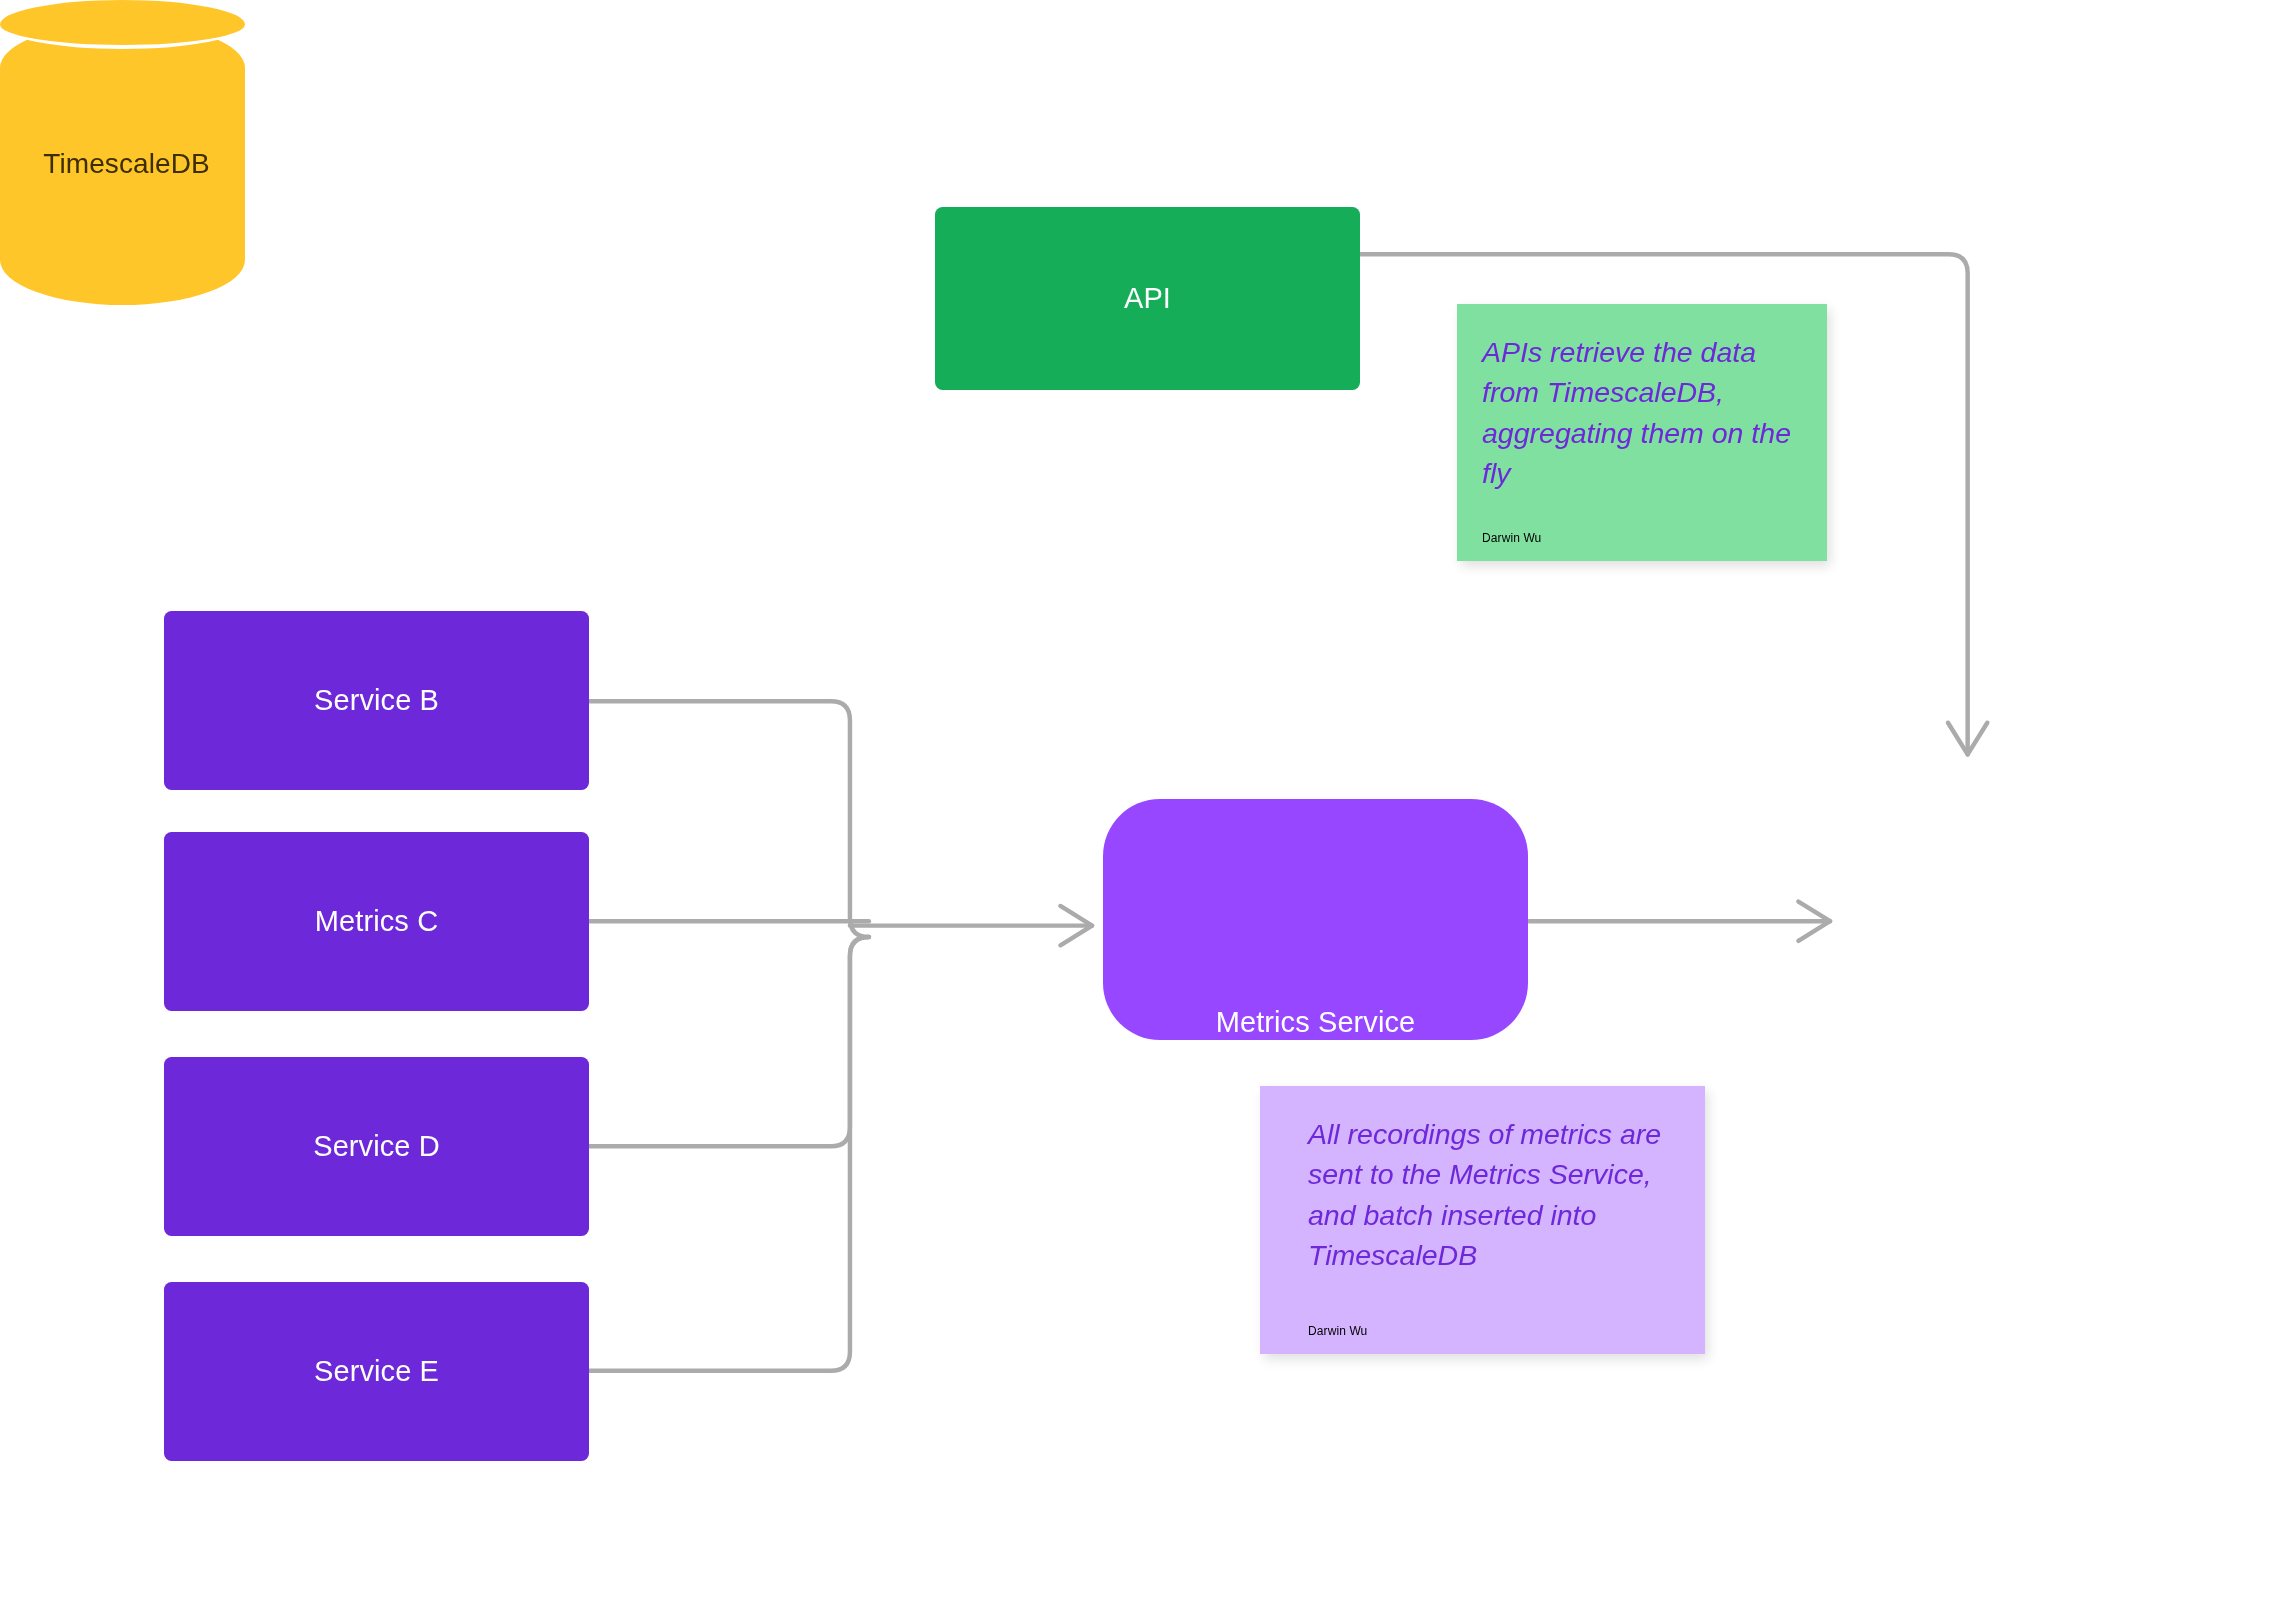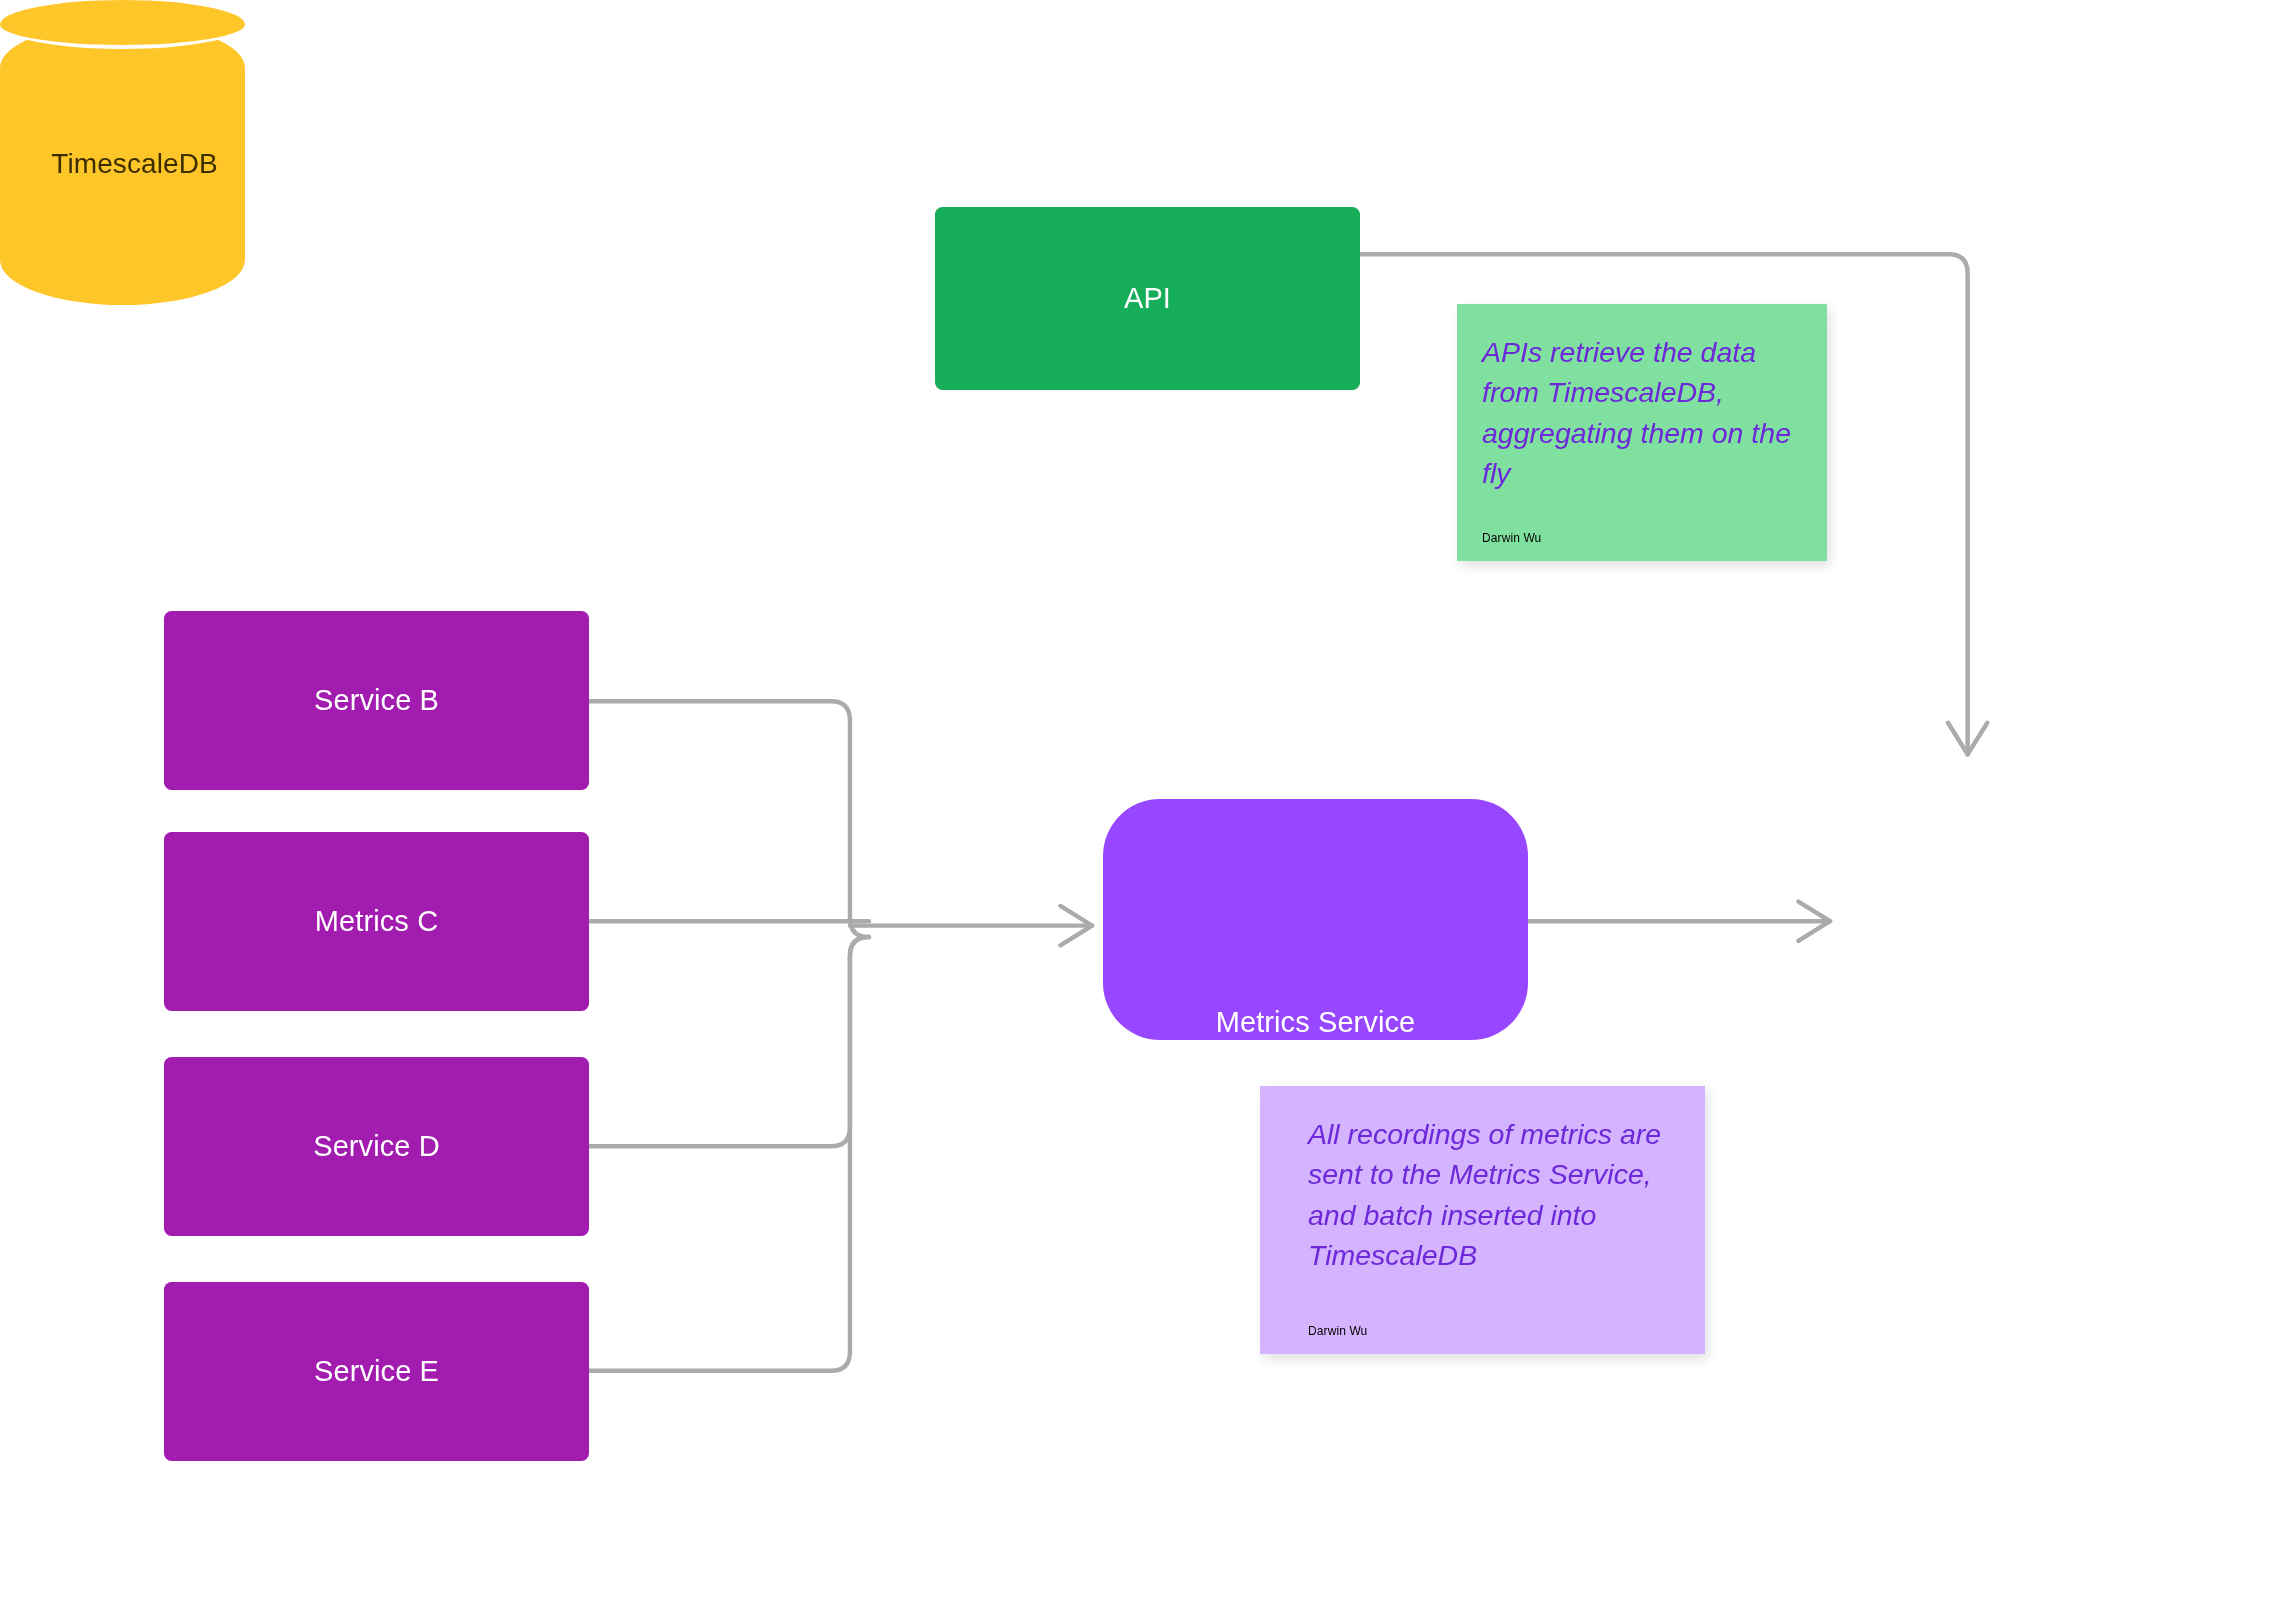--- a/index.html
+++ b/index.html
@@ -42,21 +42,21 @@
     line-height: 1.2;
     letter-spacing: 0.1px;
     font-weight: 400;
   }
 
   
   .service-box {
     left: 164px;
     width: 425px;
     height: 179px;
-    background: #a21caf;
+    background: #6d28d9;
     border-radius: 7.6px;
   }
   .service-box .node-label { color: #ffffff; }
   #service-b { top: 611px; }
   #service-c { top: 832px; }
   #service-d { top: 1057px; }
   #service-e { top: 1282px; }
 
   
   #api-box {
@@ -113,21 +113,20 @@
     position: absolute;
     left: 0;
     top: 0;
     width: 253px;
     height: 327px;
     display: flex;
     align-items: center;
     justify-content: center;
     color: #3D2E00;
     font-size: 28px;
-    margin-left: 8px;
   }
 
   
   .sticky {
     position: absolute;
     box-sizing: border-box;
     box-shadow: 3.8px 5px 11.4px rgba(0,0,0,0.13);
     padding: 28px 25px 16.5px 25px;
     display: flex;
     flex-direction: column;

